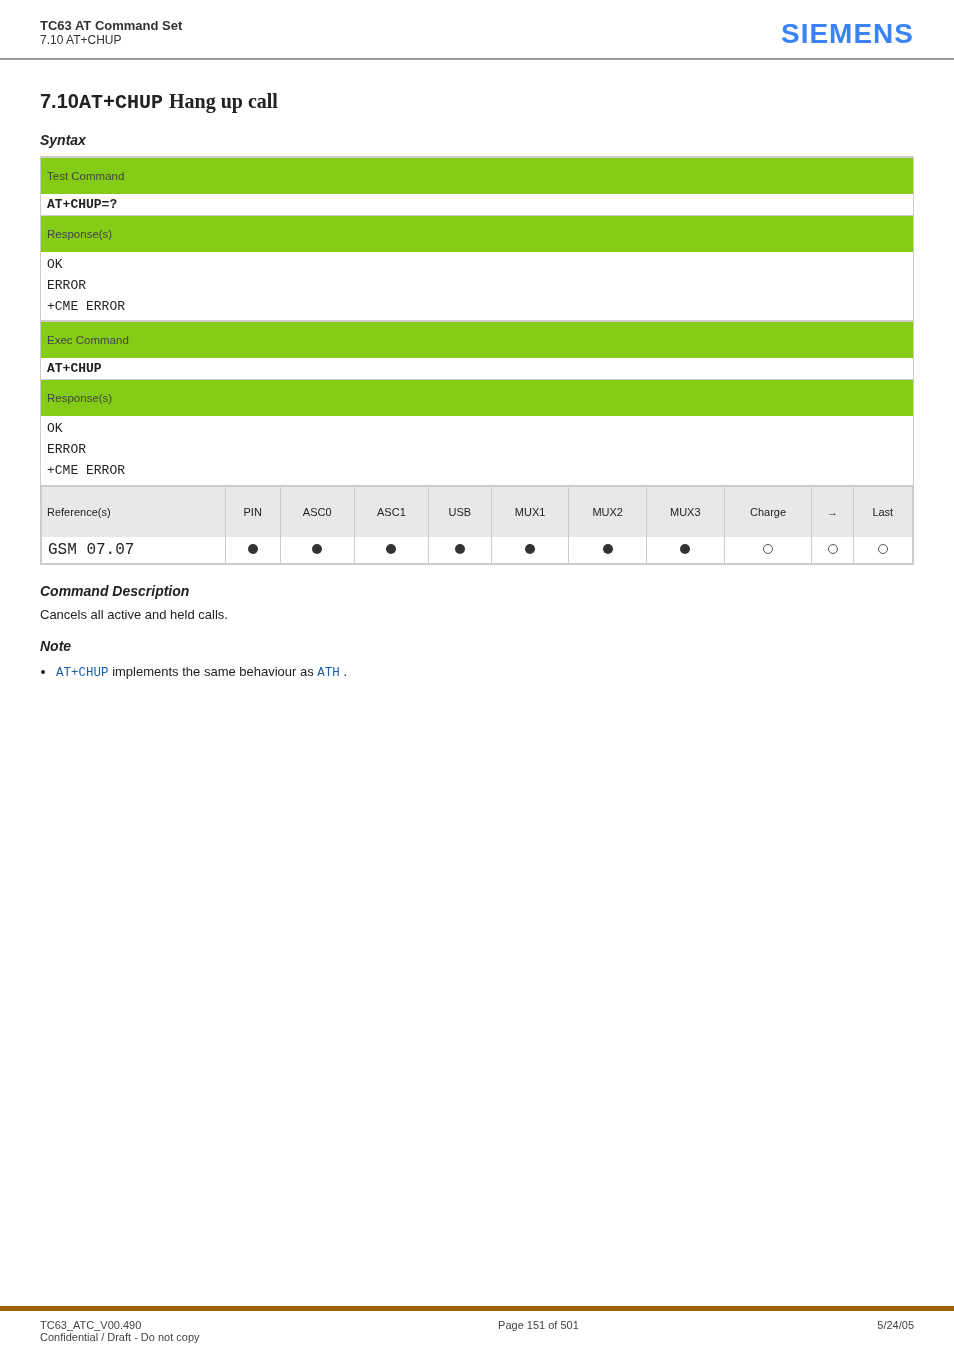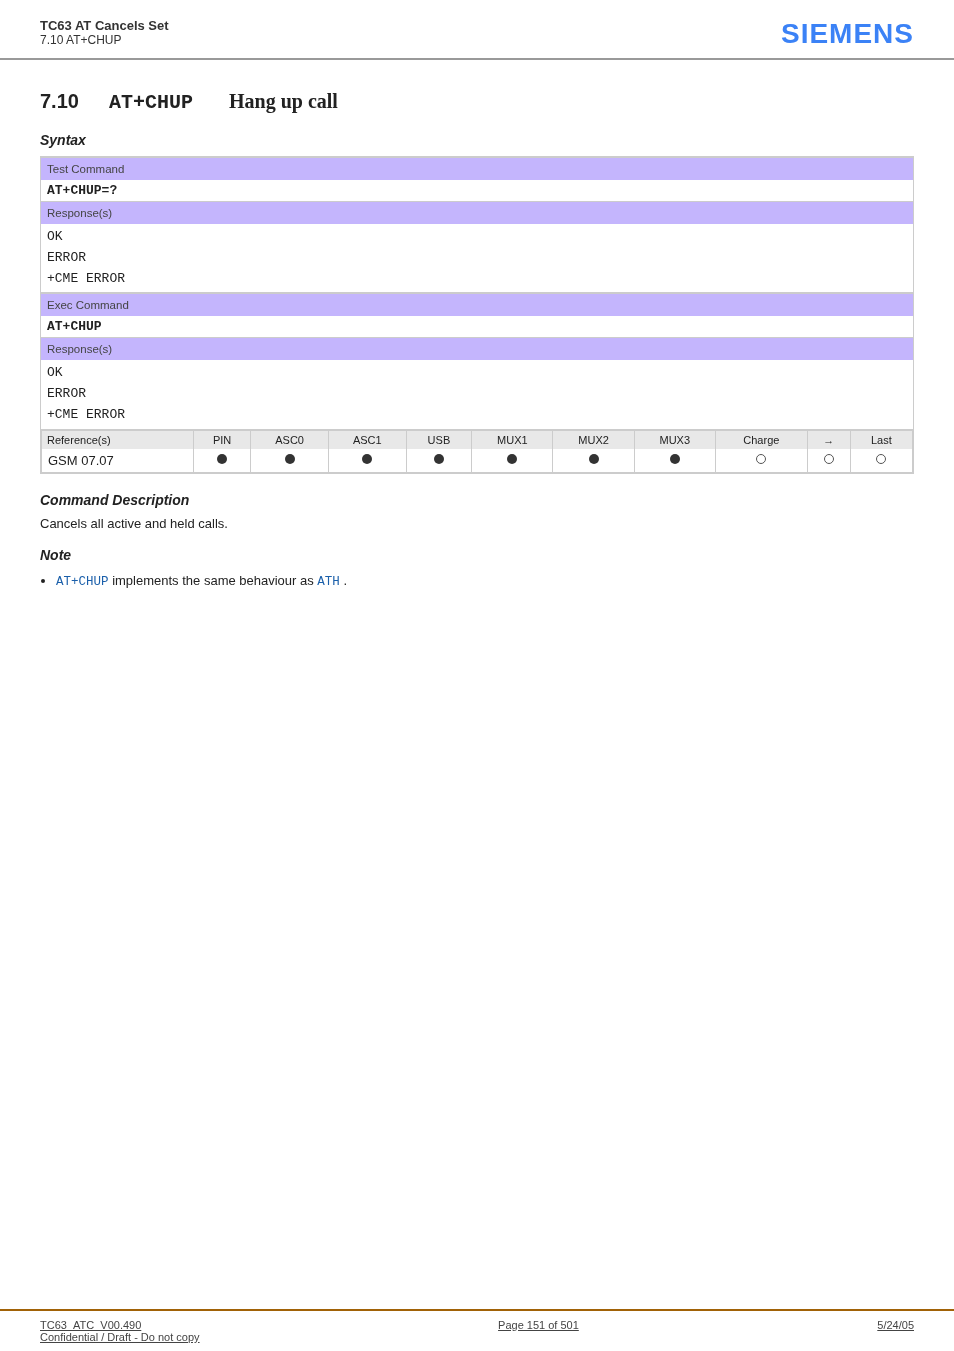--- a/index.html
+++ b/index.html
@@ -41,21 +41,20 @@
     .main-content {
       padding: 30px 40px 40px 40px;
     }
 
     
     .section-heading {
       font-size: 20px;
       font-weight: bold;
       margin-bottom: 18px;
       display: flex;
-      gap: 30px;
       align-items: baseline;
     }
     .section-number {
       font-size: 20px;
       font-weight: bold;
     }
     .section-title-text {
       font-size: 20px;
       font-weight: bold;
       font-family: 'Courier New', monospace;
@@ -68,24 +67,24 @@
     }
 
     
     .sub-heading {
       font-style: italic;
       font-weight: bold;
       font-size: 14px;
       margin-bottom: 8px;
     }
     .row-label {
-      background: #c4b5fd;
+      background: #84cc16;
       color: #444;
       font-size: 11.5px;
-      padding: 5px 6px;
+      padding: 12px 6px;
       border-top: 1px solid #ccc;
     }
     .row-command {
       font-family: 'Courier New', monospace;
       font-size: 13px;
       font-weight: bold;
       padding: 3px 6px;
     }
     .row-response {
       font-family: 'Courier New', monospace;
@@ -106,39 +105,39 @@
 
     
     .ref-table {
       width: 100%;
       border-collapse: collapse;
       font-size: 11.5px;
       border: 1px solid #ccc;
     }
     .ref-table th {
       background: #e8e8e8;
-      padding: 3px 5px;
+      padding: 19px 5px;
       text-align: center;
       font-weight: normal;
       font-size: 11px;
       border-left: 1px solid #ccc;
       white-space: nowrap;
     }
     .ref-table th:first-child { border-left: none; }
     .ref-table td {
       padding: 4px 5px;
       text-align: center;
       border-left: 1px solid #ccc;
       vertical-align: middle;
     }
     .ref-table td:first-child {
       text-align: left;
       border-left: none;
-      font-family: Liberation Sans, sans-serif;
-      font-size: 13px;
+      font-family: Liberation Mono, monospace;
+      font-size: 16px;
       padding-left: 6px;
     }
     .ref-table .header-row th:first-child {
       text-align: left;
       font-weight: normal;
       font-size: 11px;
     }
     .dot-filled {
       display: inline-block;
       width: 10px;
@@ -179,38 +178,37 @@
     .note-inline {
       font-size: 13px;
     }
 
     
     .page-footer {
       position: absolute;
       bottom: 0;
       left: 0;
       right: 0;
-      border-top: 2px solid #a16207;
+      border-top: 5px solid #a16207;
       padding: 8px 40px;
       display: flex;
       justify-content: space-between;
       font-size: 11px;
       color: #444;
-      text-decoration: underline;
     }
     .footer-left {}
     .footer-center { text-align: center; }
     .footer-right { text-align: right; }
   </style>
 </head>
 <body>
 
 <div class="page-header">
   <div class="header-left">
-    <div class="doc-title">TC63 AT Cancels Set</div>
+    <div class="doc-title">TC63 AT Command Set</div>
     <div>7.10 AT+CHUP</div>
   </div>
   <div class="header-right">SIEMENS</div>
 </div>
 
 <div class="main-content">
 
   <div class="section-heading">
     <span class="section-number">7.10</span>
     <span class="section-title-text">AT+CHUP</span>

